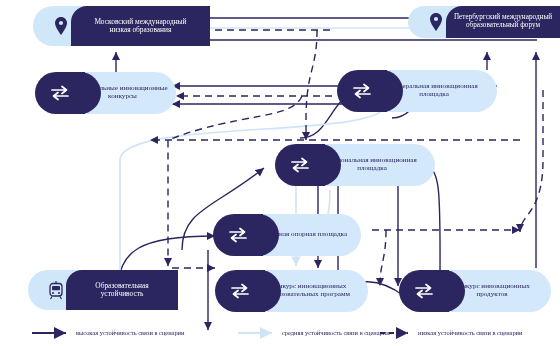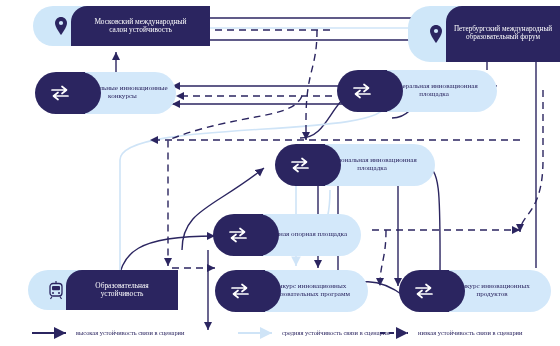--- a/index.html
+++ b/index.html
@@ -108,25 +108,25 @@
 
   <div class="node nA" style="left:33px;top:6px;width:177px;height:40px;font-size:7.4px;">
     <div class="cap">
       <svg width="14" height="18" viewBox="0 0 14 18">
           <path d="M7 0C3.7 0 1 2.7 1 6c0 4.2 6 12 6 12s6-7.8 6-12c0-3.3-2.7-6-6-6z" fill="#2b2560"></path>
           <circle cx="7" cy="6" r="2.1" fill="#cfe7f9"></circle>
         </svg>
     </div>
     <div class="body">
       <span class="lbl" style="white-space:pre-line;">Московский международный
-салон устойчивость</span>
-    </div>
-  </div>
-
-  <div class="node nA" style="left:408px;top:6px;width:152px;height:56px;font-size:7.2px;">
+низкая образования</span>
+    </div>
+  </div>
+
+  <div class="node nA" style="left:408px;top:6px;width:152px;height:32px;font-size:7.2px;">
     <div class="cap">
       <svg width="14" height="18" viewBox="0 0 14 18">
           <path d="M7 0C3.7 0 1 2.7 1 6c0 4.2 6 12 6 12s6-7.8 6-12c0-3.3-2.7-6-6-6z" fill="#2b2560"></path>
           <circle cx="7" cy="6" r="2.1" fill="#cfe7f9"></circle>
         </svg>
     </div>
     <div class="body">
       <span class="lbl" style="white-space:pre-line;">Петербургский международный
 образовательный форум</span>
     </div>

